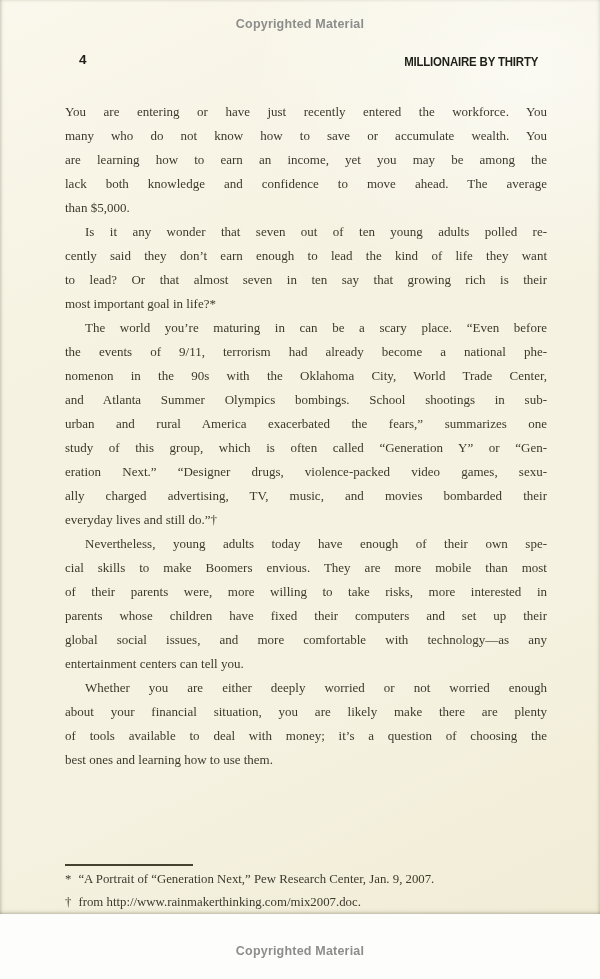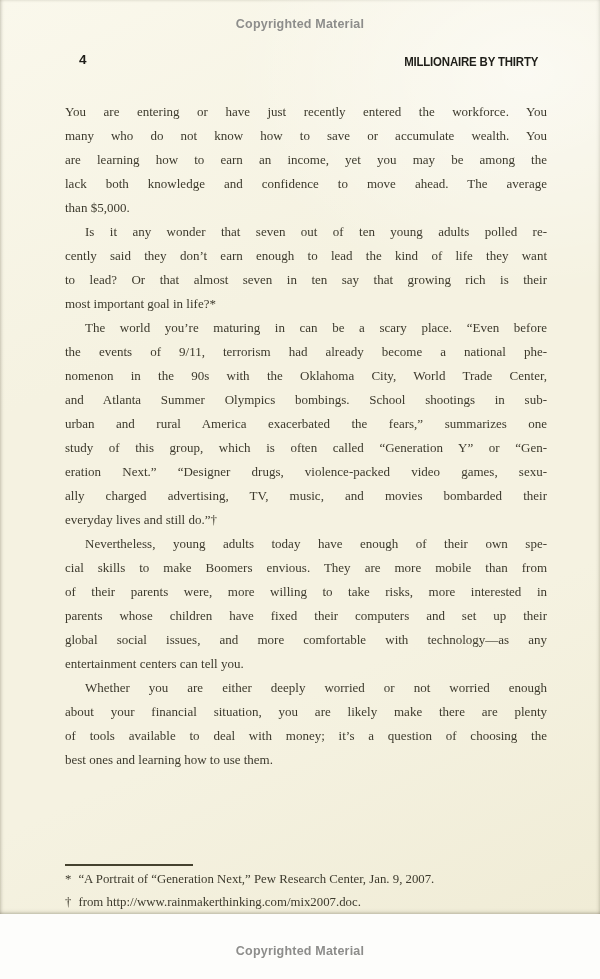--- a/index.html
+++ b/index.html
@@ -112,21 +112,21 @@
       <div class="line indented">The world you’re maturing in can be a scary place. “Even before</div>
       <div class="line">the events of 9/11, terrorism had already become a national phe-</div>
       <div class="line">nomenon in the 90s with the Oklahoma City, World Trade Center,</div>
       <div class="line">and Atlanta Summer Olympics bombings. School shootings in sub-</div>
       <div class="line">urban and rural America exacerbated the fears,” summarizes one</div>
       <div class="line">study of this group, which is often called “Generation Y” or “Gen-</div>
       <div class="line">eration Next.” “Designer drugs, violence-packed video games, sexu-</div>
       <div class="line">ally charged advertising, TV, music, and movies bombarded their</div>
       <div class="line para-last">everyday lives and still do.”†</div>
       <div class="line indented">Nevertheless, young adults today have enough of their own spe-</div>
-      <div class="line">cial skills to make Boomers envious. They are more mobile than from</div>
+      <div class="line">cial skills to make Boomers envious. They are more mobile than most</div>
       <div class="line">of their parents were, more willing to take risks, more interested in</div>
       <div class="line">parents whose children have fixed their computers and set up their</div>
       <div class="line">global social issues, and more comfortable with technology—as any</div>
       <div class="line para-last">entertainment centers can tell you.</div>
       <div class="line indented">Whether you are either deeply worried or not worried enough</div>
       <div class="line">about your financial situation, you are likely make there are plenty</div>
       <div class="line">of tools available to deal with money; it’s a question of choosing the</div>
       <div class="line para-last">best ones and learning how to use them.</div>
     </div>
 

